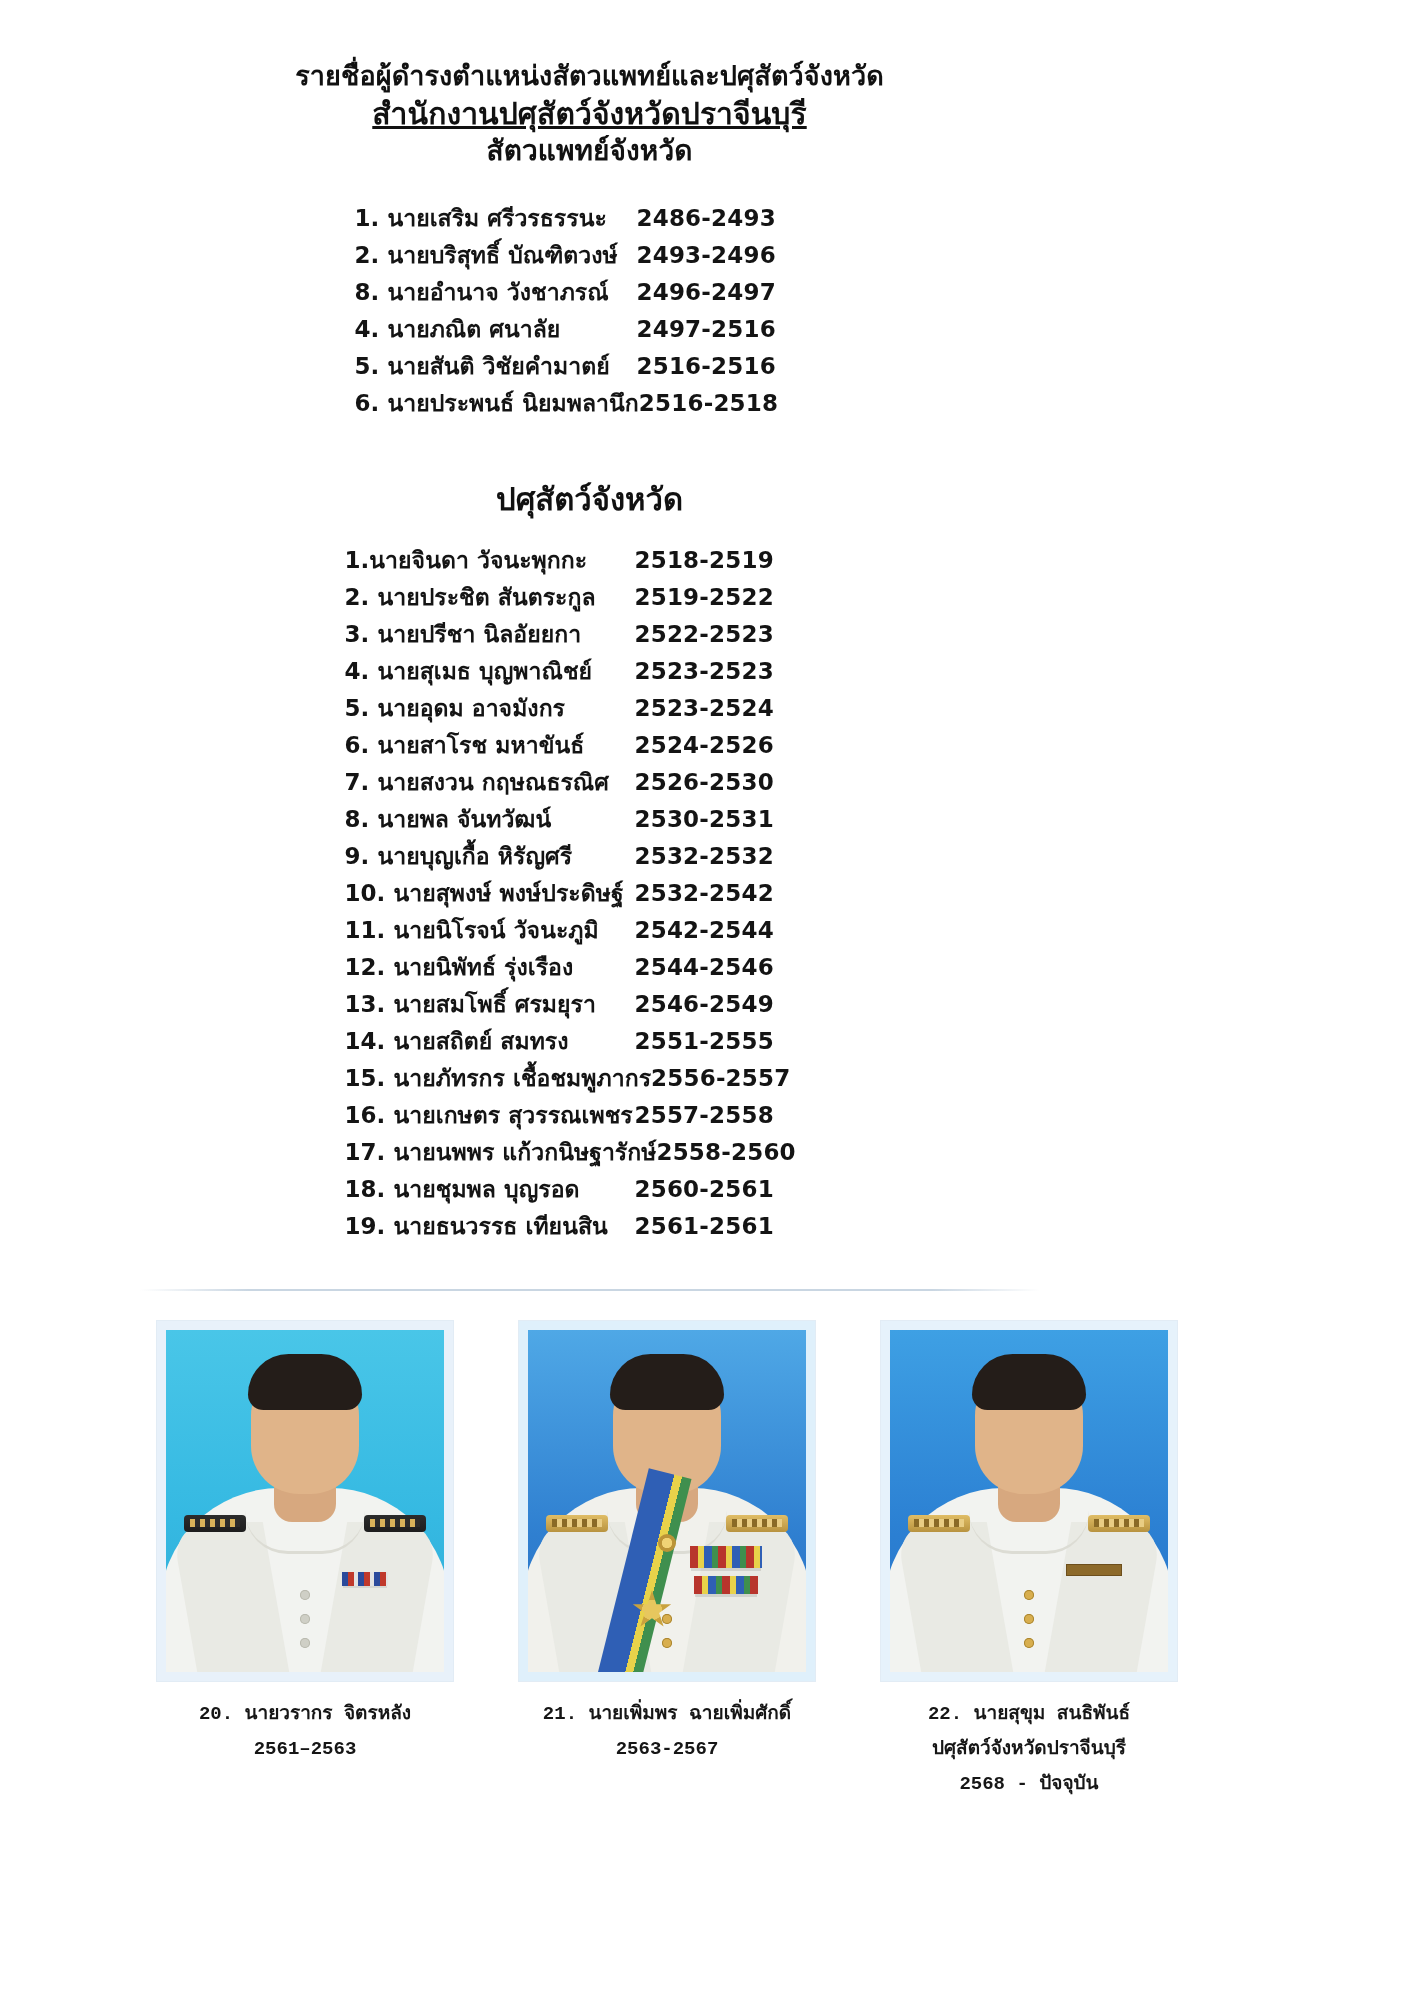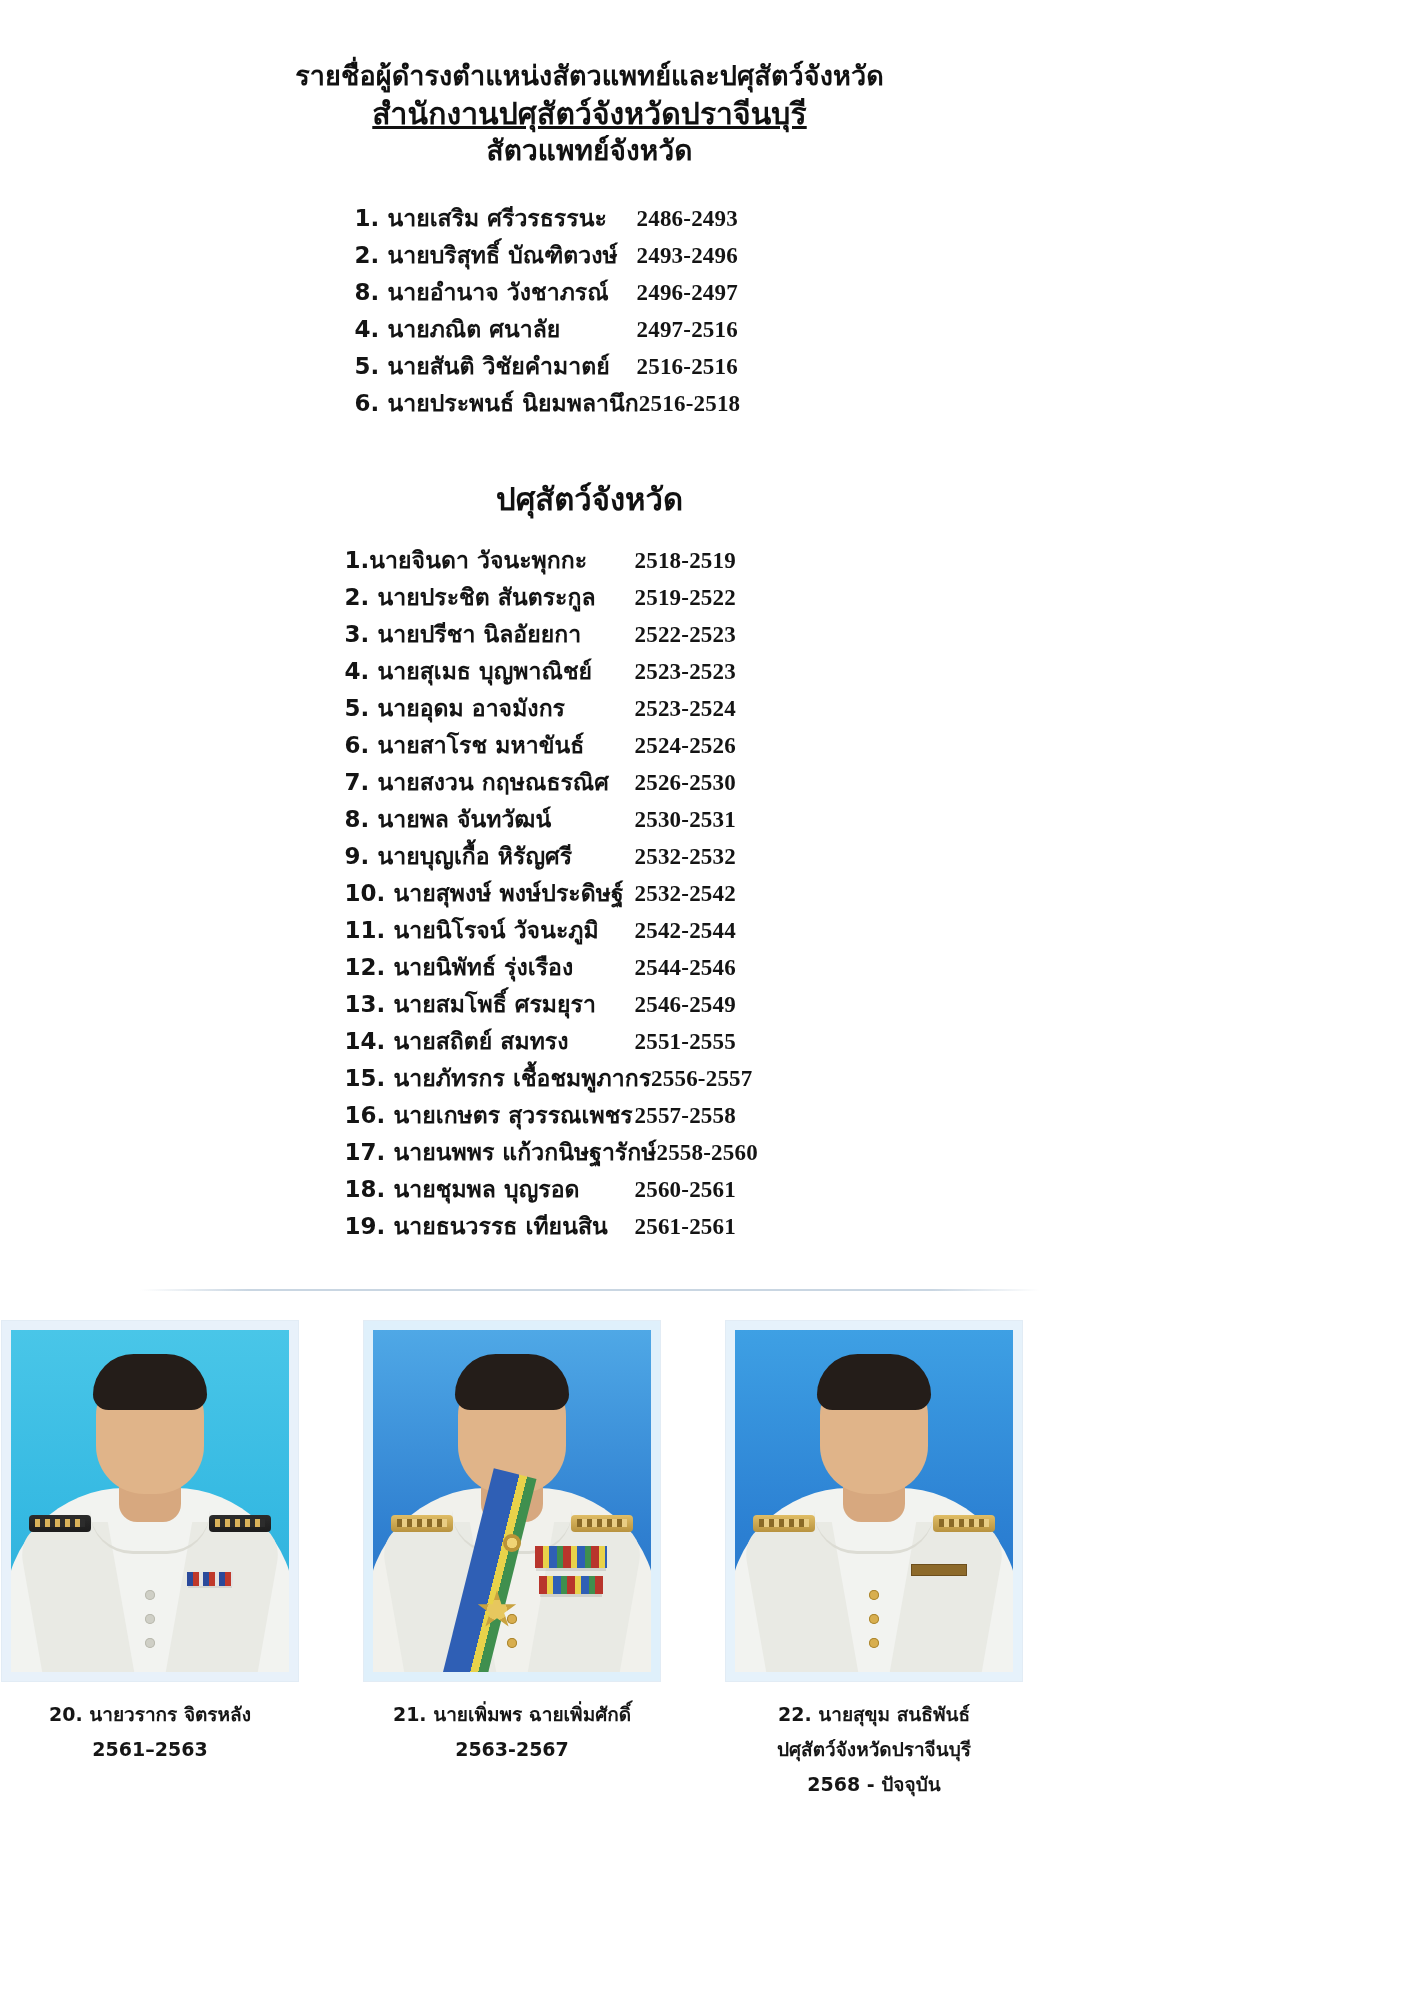--- a/index.html
+++ b/index.html
@@ -64,39 +64,39 @@
   }
   .list-row .nm {
     flex: 0 0 282px;
     white-space: nowrap;
     letter-spacing: 0.05px;
   }
   .list-row .yr {
     flex: 0 0 auto;
     white-space: nowrap;
     letter-spacing: 0.2px;
-    font-family: Liberation Serif, serif;
   }
   .list.second .list-row .nm { flex-basis: 290px; }
   .list.second { width: 490px; margin-top: 18px; }
 
   
   .divider {
     width: 900px;
     height: 2px;
     margin: 44px auto 0 auto;
     background: linear-gradient(to right, rgba(180,195,210,0) 0%, #c9d6e2 12%, #c9d6e2 88%, rgba(180,195,210,0) 100%);
   }
 
   
   .photos {
     display: flex;
-    justify-content: flex-start;
+    justify-content: flex-end;
     gap: 62px;
     margin-top: 30px;
+    font-family: Liberation Mono, monospace;
   }
   .photo-card {
     width: 300px;
     display: flex;
     flex-direction: column;
     align-items: center;
   }
   .frame {
     width: 296px;
     height: 360px;

